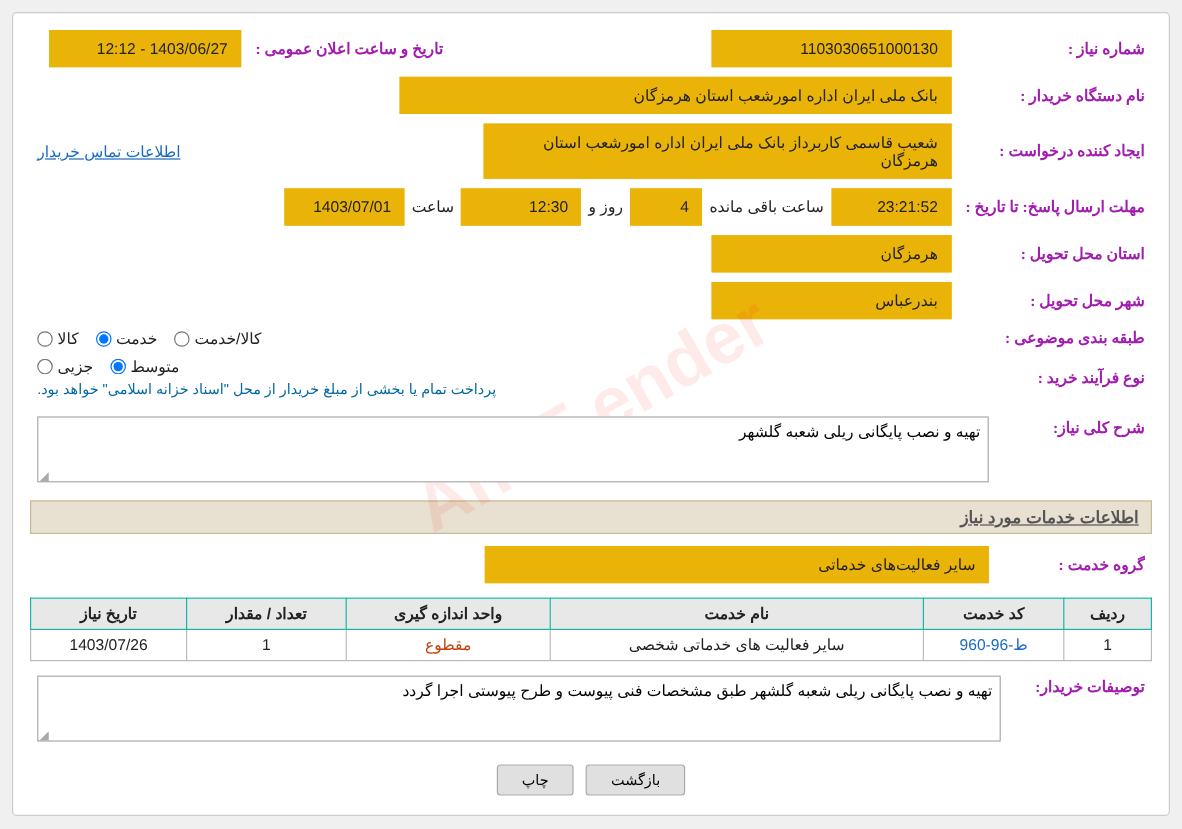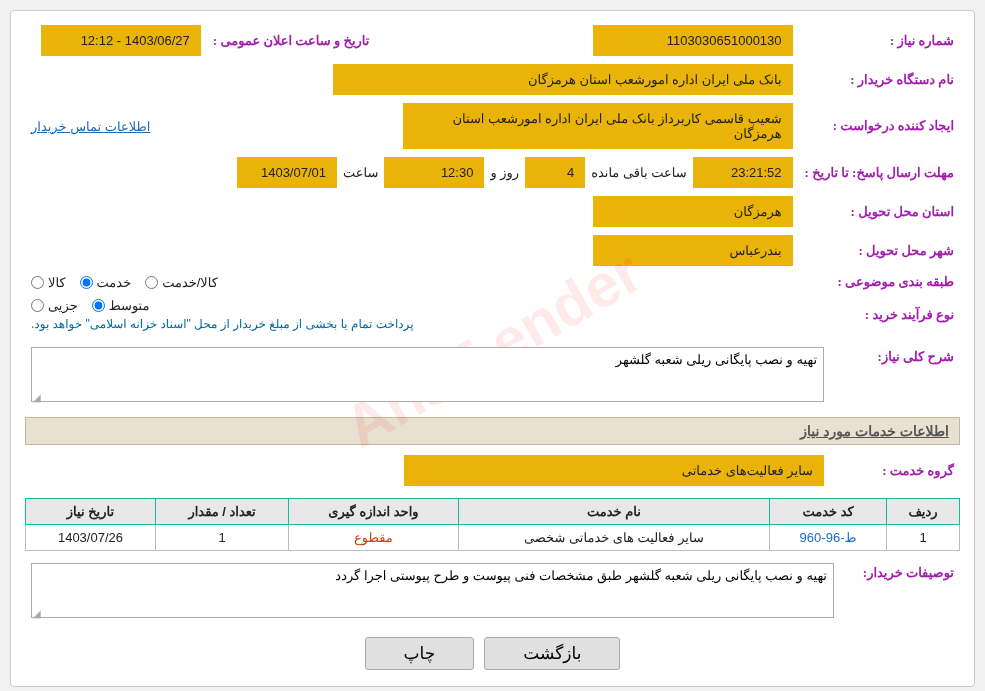--- a/index.html
+++ b/index.html
@@ -138,25 +138,25 @@
       font-size: 13px;
     }
     .bottom-buttons {
       display: flex;
       justify-content: center;
       gap: 10px;
       margin-top: 12px;
       margin-bottom: 6px;
     }
     .btn {
-      padding: 5px 38px;
+      padding: 5px 20px;
       border: 1px solid #aaa;
       background: #e0e0e0;
       cursor: pointer;
-      font-size: 17px;
+      font-size: 12px;
       font-family: Tahoma, Arial, sans-serif;
       border-radius: 3px;
     }
     .btn-print {
       background: #e0e0e0;
     }
     .btn-back {
       background: #e0e0e0;
     }
     .watermark-area {

